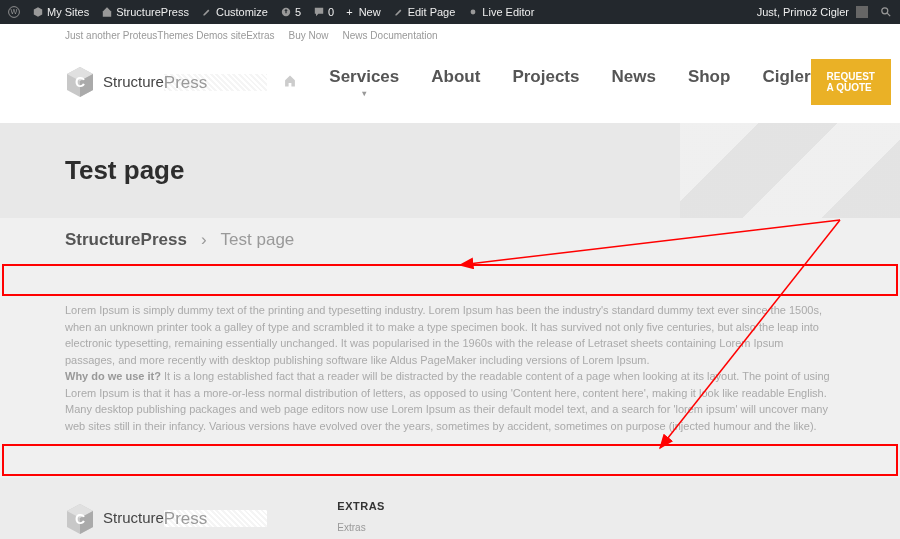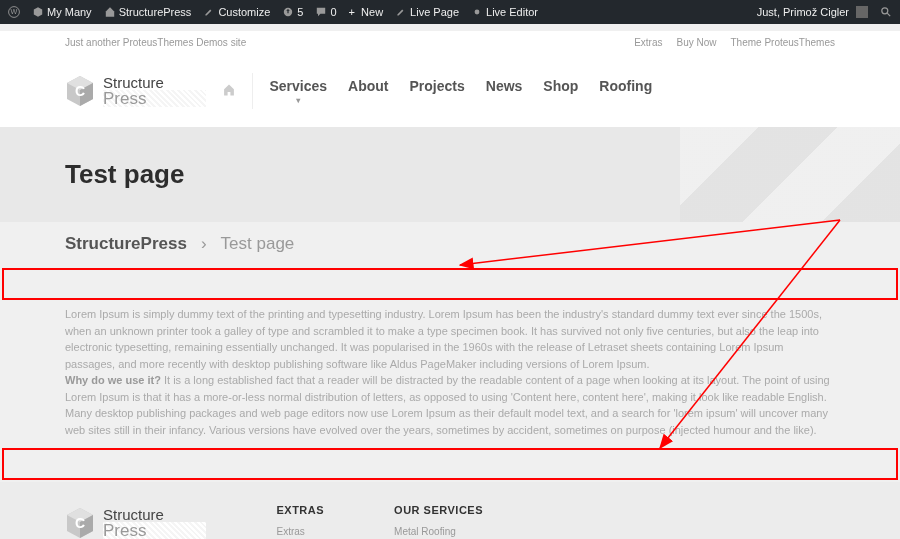--- a/index.html
+++ b/index.html
@@ -1,32 +1,32 @@
 <!DOCTYPE html>
 <html><head>
 <meta charset="utf-8">
 <style>
 *{margin:0;padding:0;box-sizing:border-box;font-family:Arial,Helvetica,sans-serif}
 body{background:#f0f0f0;font-size:12px;color:#333}
 .adminbar{background:#23282d;color:#eee;height:24px;display:flex;justify-content:space-between;align-items:center;padding:0 8px;font-size:11px}
 .adminbar-left,.adminbar-right{display:flex;gap:12px;align-items:center}
 .adminbar-item{color:#eee;display:flex;align-items:center;gap:3px;cursor:pointer}
 .adminbar-item svg{width:12px;height:12px;fill:#999}
-.topstrip{background:#fff;display:flex;justify-content:space-between;padding:6px 0;font-size:10px;color:#999;max-width:770px;margin:7px auto}
+.topstrip{background:#fff;display:flex;padding:6px 0;font-size:10px;color:#999;max-width:770px;margin:0 auto}
 .topstrip-links{display:flex;gap:14px}
 .header{background:#fff}
 .header-inner{max-width:770px;margin:0 auto;display:flex;align-items:center;padding:12px 0 18px}
 .logo-wrap{display:flex;align-items:center;gap:8px}
 .logo-cube{width:30px;height:34px}
-.logo-text{display:flex;flex-direction:column;line-height:1}
+.logo-text{display:flex;line-height:1}
 .logo-line1{font-size:15px;font-weight:400;color:#444}
 .logo-line2{font-size:17px;font-weight:300;color:#999;background:repeating-linear-gradient(45deg,#f5f5f5,#f5f5f5 2px,#fff 2px,#fff 4px);padding:0 60px 0 0}
 .home-icon{margin-left:16px;color:#bbb}
 .divider{width:1px;height:36px;background:#eee;margin:0 16px}
-.nav{display:flex;gap:21px;font-size:14px;font-weight:bold;color:#555}
+.nav{display:flex;gap:32px;font-size:17px;font-weight:bold;color:#555}
 .nav-item{cursor:pointer;position:relative}
 .nav-item.drop::after{content:"▾";font-size:8px;color:#999;display:block;text-align:center;margin-top:2px}
 .quote-btn{background:#eab126;color:#fff;padding:12px 16px;font-size:10px;font-weight:bold;cursor:pointer;margin-left:auto}
 .banner{background:#e8e8e8;padding:32px 0;position:relative;overflow:hidden}
 .banner-inner{max-width:770px;margin:0 auto}
 .banner h1{font-size:26px;font-weight:bold;color:#2d2d2d}
 .banner-shapes{position:absolute;right:0;top:0;width:220px;height:100%;background:linear-gradient(135deg,#f5f5f5 25%,#e0e0e0 25%,#e0e0e0 50%,#f5f5f5 50%,#f5f5f5 75%,#e0e0e0 75%);opacity:.6}
 .breadcrumb{max-width:770px;margin:0 auto;padding:12px 0;font-size:17px;color:#999}
 .breadcrumb b{color:#555;font-weight:bold}
 .highlight-box{border:2px solid red;height:32px;margin:2px 2px}
@@ -46,21 +46,21 @@
     <span class="adminbar-item">
         <svg viewBox="0 0 20 20">
           <circle cx="10" cy="10" r="9" fill="none" stroke="#999" stroke-width="1.5"></circle>
           <text x="10" y="14" text-anchor="middle" font-size="12" fill="#999">W</text>
         </svg>
       </span>
     <span class="adminbar-item">
         <svg viewBox="0 0 20 20">
           <path d="M10 2l7 4v8l-7 4-7-4V6z" fill="#999"></path>
         </svg>
-        <span>My Many</span>
+        <span>My Sites</span>
       </span>
     <span class="adminbar-item">
         <svg viewBox="0 0 20 20">
           <path d="M3 9l7-7 7 7v9H3z" fill="#999"></path>
         </svg>
         <span>StructurePress</span>
       </span>
     <span class="adminbar-item">
         <svg viewBox="0 0 20 20">
           <path d="M4 14l8-8 2 2-8 8H4z" fill="#999"></path>
@@ -77,21 +77,21 @@
         <svg viewBox="0 0 20 20">
           <path d="M3 3h14v10H9l-4 4v-4H3z" fill="#999"></path>
         </svg>
         <span>0</span>
       </span>
     <span class="adminbar-item">+&nbsp;<span>New</span></span>
     <span class="adminbar-item">
         <svg viewBox="0 0 20 20">
           <path d="M4 14l8-8 2 2-8 8H4z" fill="#999"></path>
         </svg>
-        <span>Live Page</span>
+        <span>Edit Page</span>
       </span>
     <span class="adminbar-item">
         <svg viewBox="0 0 20 20">
           <circle cx="10" cy="10" r="4" fill="#999"></circle>
         </svg>
         <span>Live Editor</span>
       </span>
   </div>
   <div class="adminbar-right">
     <span class="adminbar-item">
@@ -108,21 +108,21 @@
       </span>
   </div>
 </div>
 
 <div class="header">
 <div class="topstrip">
   <span>Just another ProteusThemes Demos site</span>
   <div class="topstrip-links">
     <span>Extras</span>
     <span>Buy Now</span>
-    <span>Theme ProteusThemes</span>
+    <span>News Documentation</span>
   </div>
 </div>
 
 <div class="header-inner">
   <div class="logo-wrap">
     <svg class="logo-cube" viewBox="0 0 30 34">
           <polygon points="15,2 28,9 28,25 15,32 2,25 2,9" fill="#c8c8c8"></polygon>
           <polygon points="15,2 28,9 15,16 2,9" fill="#e0e0e0"></polygon>
           <polygon points="15,16 28,9 28,25 15,32" fill="#aaa"></polygon>
           <text x="15" y="22" text-anchor="middle" font-size="14" font-weight="bold" fill="#fff">C</text>
@@ -135,22 +135,23 @@
   <span class="home-icon"><svg width="14" height="14" viewBox="0 0 20 20">
           <path d="M3 9l7-7 7 7v9h-5v-5H8v5H3z" fill="#ccc"></path>
         </svg></span>
   <div class="divider"></div>
   <div class="nav">
     <span class="nav-item drop">Services</span>
     <span class="nav-item">About</span>
     <span class="nav-item">Projects</span>
     <span class="nav-item">News</span>
     <span class="nav-item">Shop</span>
-    <span class="nav-item">Roofing</span>
-  </div>
+    <span class="nav-item">Cigler</span>
+  </div>
+  <div class="quote-btn">REQUEST A QUOTE</div>
 </div>
 </div>
 
 <div class="banner">
   <div class="banner-shapes"></div>
   <div class="banner-inner">
       <h1>Test page</h1>
     </div>
 </div>
 
@@ -190,18 +191,14 @@
         </svg>
       <div class="logo-text">
         <span class="logo-line1">Structure</span>
         <span class="logo-line2">Press</span>
       </div>
     </div>
     <div class="footer-col">
       <h4>EXTRAS</h4>
       <div>Extras</div>
     </div>
-    <div class="footer-col">
-      <h4>OUR SERVICES</h4>
-      <div>Metal Roofing</div>
-    </div>
   </div>
 </div>
 
 </body></html>

